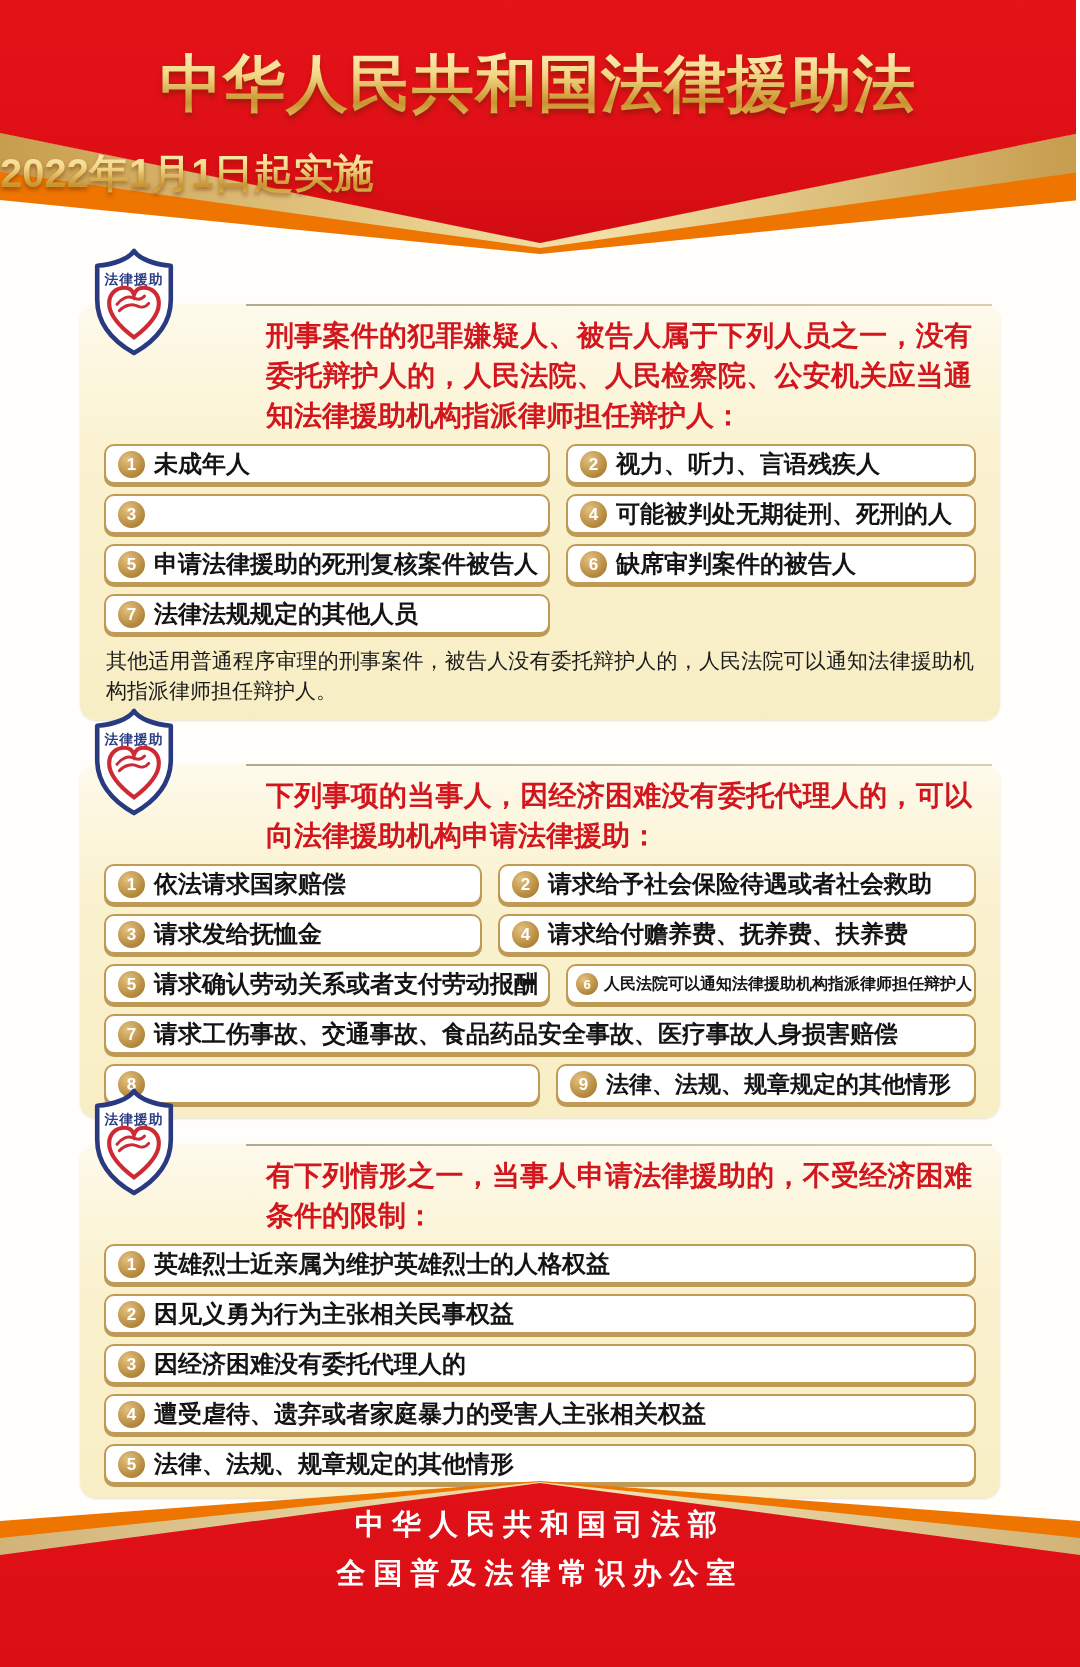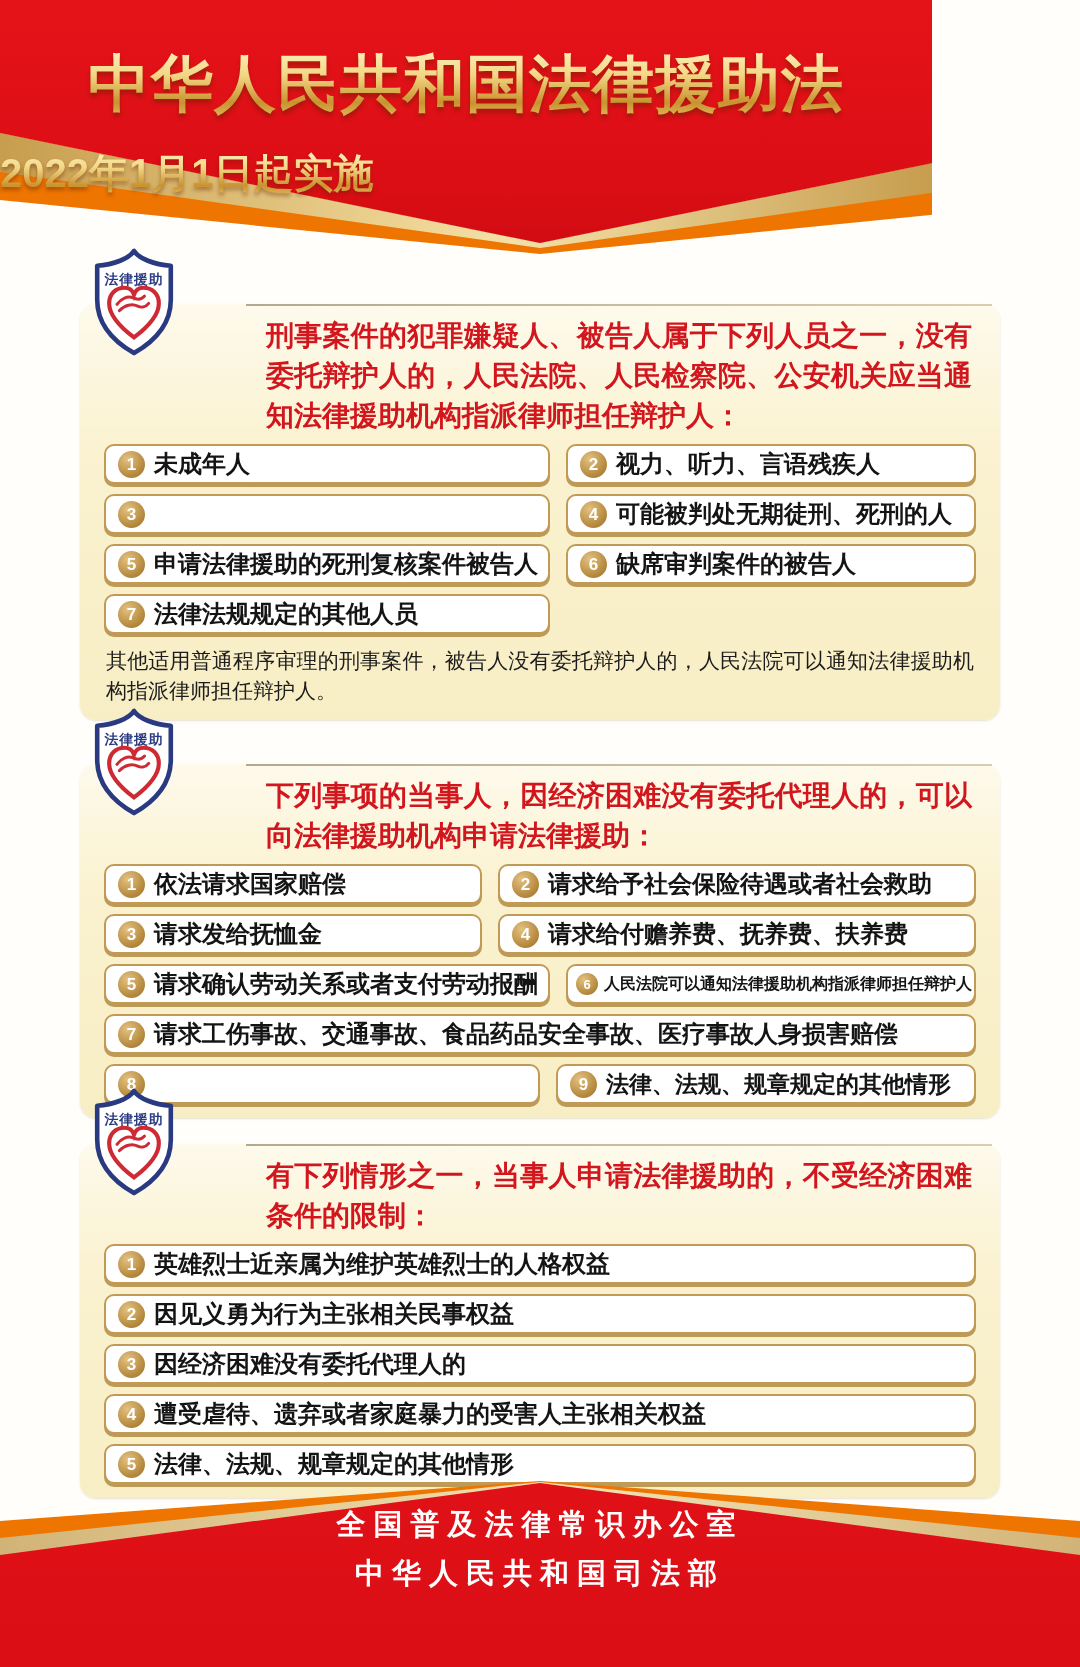--- a/index.html
+++ b/index.html
@@ -1,20 +1,20 @@
 <!DOCTYPE html>
 <html style="--red: #DC0E15; --orange: #EE7500; --gold-band: #D9B768; --gold-text: #E3B85C; --cream: #F8EEC5; --pill-border: #C19A55; --number-gold: #B68A3E; --headline-red: #D2161E; --navy: #2A3A80; --heart-red: #CE2A33; --text-dark: #141414;"><head>
 <meta charset="utf-8">
 <style>
   html,body{margin:0;padding:0;background:#ffffff;}
   body{font-family:"Liberation Sans","DejaVu Sans",sans-serif;}
   .page{position:relative;width:1080px;height:1667px;background:#fffefb;overflow:hidden;}
 
   
-  .header{position:absolute;top:0;left:0;width:932px;height:256px;}
+  .header{position:absolute;top:0;left:0;width:1076px;height:256px;}
   .hlayer{position:absolute;inset:0;}
   .h-orange{background:var(--orange,#EE7500);
     clip-path:polygon(0 133px,540px 243px,1080px 133px,1080px 200px,540px 254px,0 200px);}
   .h-gold{background:linear-gradient(90deg,#c79d4e 0%,#eed595 45%,#f3e0a8 55%,#c79d4e 100%);
     clip-path:polygon(0 133px,540px 243px,1080px 133px,1080px 172px,540px 248px,0 172px);}
   .h-red{background:linear-gradient(180deg,#e41318 0%,var(--red,#DC0E15) 70%,#cf0b12 100%);
     clip-path:polygon(0 0,1080px 0,1080px 133px,540px 243px,0 133px);}
   .title{position:absolute;top:42px;width:100%;text-align:center;
     font-size:62px;font-weight:900;letter-spacing:1px;color:#ecc462;
     filter:drop-shadow(0 4px 2px rgba(100,30,0,.45));white-space:nowrap;}
@@ -244,20 +244,20 @@
       <path d="M34 70 C40 63.5 48 62 54 65 C58 67 63 66 66 62" fill="none" stroke="#CE2A33" stroke-width="3.2" stroke-linecap="round"></path>
     </svg>
   </div>
 
   <div class="footer">
     <div class="flayer f-orange"></div>
     <div class="flayer f-tan"></div>
     <div class="flayer f-red"></div>
     <div class="f-text">
 
+        <div>中华人民共和国司法部</div>
+
         <div>全国普及法律常识办公室</div>
 
-        <div>中华人民共和国司法部</div>
-
       </div>
   </div>
 
 </div>
 
 </body></html>

